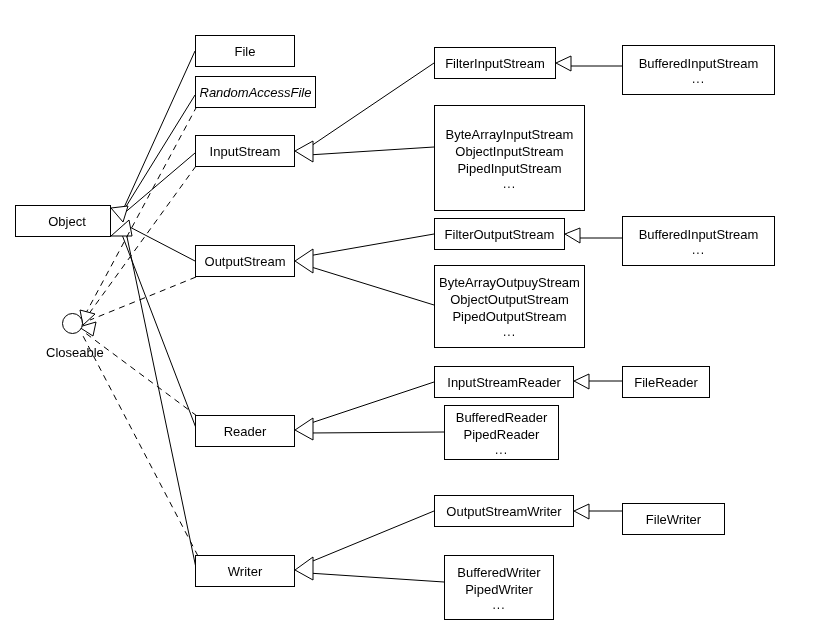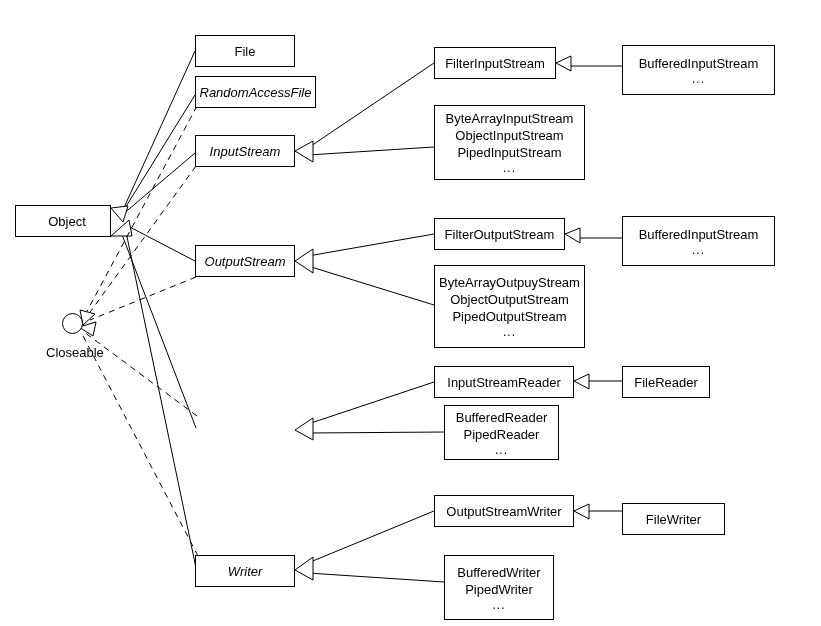--- a/index.html
+++ b/index.html
@@ -32,21 +32,20 @@
     flex-direction: column;
     align-items: center;
     justify-content: center;
     text-align: center;
     font-size: 13px;
     line-height: 17px;
     color: #000000;
     padding: 2px 4px;
   }
   .node.abstract .node-label {
-    font-style: italic;
   }
   .node-label {
     white-space: pre;
     display: block;
   }
   .ellipsis {
     font-size: 12px;
     letter-spacing: 1px;
     line-height: 14px;
   }
@@ -180,35 +179,38 @@
   </div>
 
   <div class="node abstract" style="left: 195px; top: 135px; width: 100px; height: 32px;">
     <span class="node-label">InputStream</span>
   </div>
 
   <div class="node abstract" style="left: 195px; top: 245px; width: 100px; height: 32px;">
     <span class="node-label">OutputStream</span>
   </div>
 
+  <div class="node abstract" style="left: 195px; top: 415px; width: 100px; height: 32px;">
+    <span class="node-label">Reader</span>
+  </div>
 
   <div class="node abstract" style="left: 195px; top: 555px; width: 100px; height: 32px;">
     <span class="node-label">Writer</span>
   </div>
 
   <div class="node" style="left: 434px; top: 47px; width: 122px; height: 32px;">
     <span class="node-label">FilterInputStream</span>
   </div>
 
   <div class="node" style="left: 622px; top: 45px; width: 153px; height: 50px;">
     <span class="node-label">BufferedInputStream</span>
     <span class="ellipsis">...</span>
   </div>
 
-  <div class="node" style="left: 434px; top: 105px; width: 151px; height: 75px;">
+  <div class="node" style="left: 434px; top: 105px; width: 151px; height: 106px;">
     <span class="node-label">ByteArrayInputStream
 ObjectInputStream
 PipedInputStream</span>
     <span class="ellipsis">...</span>
   </div>
 
   <div class="node" style="left: 434px; top: 218px; width: 131px; height: 32px;">
     <span class="node-label">FilterOutputStream</span>
   </div>
 

